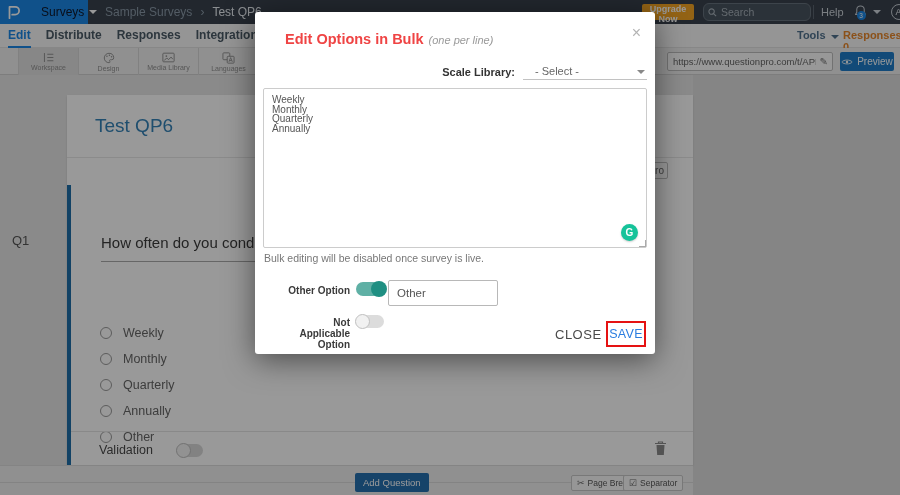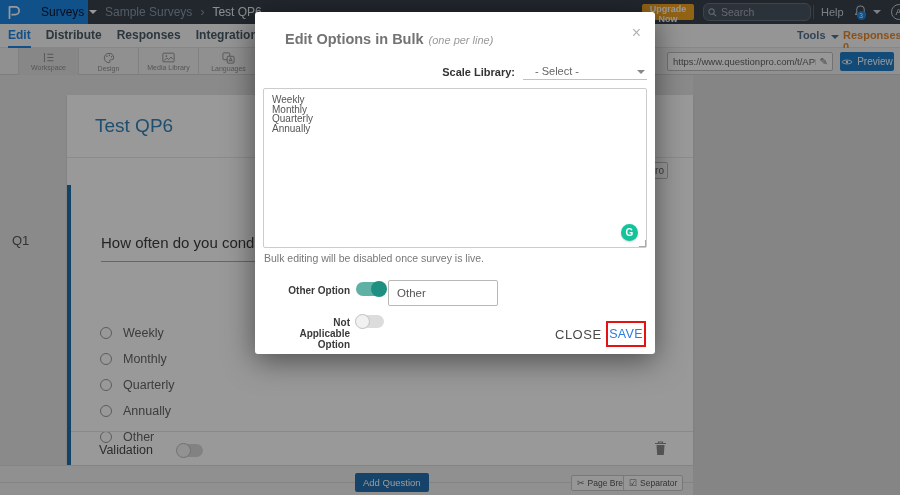--- a/index.html
+++ b/index.html
@@ -79,21 +79,21 @@
   #add-question-btn { position:absolute; left:355px; top:7px; height:19px; background:#2670B0; border:none; border-radius:2px; color:#fff; font-size:9.5px; padding:0 8px; cursor:pointer; font-family:inherit; }
   .mini-btn { position:absolute; top:9px; height:16px; background:#fbfbfb; border:1px solid #c8c8c8; border-radius:2px; font-size:8.5px; color:#555; display:flex; align-items:center; gap:3px; padding:0 5px; cursor:pointer; font-family:inherit; }
   #page-break-btn { left:571px; }
   #separator-btn { left:623px; }
   .mini-btn .ic { font-size:9px; color:#666; }
 
   
   #backdrop { position:absolute; inset:0; background:rgba(0,0,0,0.40); z-index:5; }
   #modal { position:absolute; left:255px; top:12px; width:400px; height:342px; background:#fff; border-radius:3px; box-shadow:0 6px 30px rgba(0,0,0,.5); z-index:10; }
   #modal-title-row { position:absolute; left:30px; top:18px; }
-  #modal-title { font-size:14.5px; font-weight:bold; color:#737373; }
+  #modal-title { font-size:14.5px; font-weight:bold; color:#ef4444; }
   #modal-subtitle { font-size:11px; font-style:italic; color:#9a9a9a; margin-left:5px; }
   #modal-close { position:absolute; right:14px; top:12px; font-size:16px; color:#b3b3b3; cursor:pointer; }
   #scale-row-label { position:absolute; left:150px; top:54px; width:110px; text-align:right; font-size:11px; font-weight:bold; color:#333; }
   #scale-select { position:absolute; left:268px; top:52px; width:124px; height:16px; border-bottom:1px solid #c2c2c2; font-size:11px; color:#666; cursor:pointer; }
   #scale-select .val { position:absolute; left:12px; top:1px; }
   #scale-select .caret { position:absolute; right:2px; top:6px; border-top-color:#888; }
   #bulk-textarea { position:absolute; left:8px; top:76px; width:384px; height:160px; border:1px solid #ccc; border-radius:2px; resize:none; outline:none; font-family:inherit; font-size:10px; line-height:9.5px; color:#555; padding:6px 8px; }
   #grammarly-btn { position:absolute; left:366px; top:212px; width:17px; height:17px; border-radius:50%; background:#15C39A; color:#fff; font-size:10px; font-weight:bold; display:flex; align-items:center; justify-content:center; cursor:pointer; box-shadow:0 1px 2px rgba(0,0,0,.2); }
   #resize-corner { position:absolute; left:384px; top:228px; width:7px; height:7px; border-right:1px solid #aaa; border-bottom:1px solid #aaa; }
   #bulk-note { position:absolute; left:9px; top:240px; font-size:10.5px; color:#777; }

